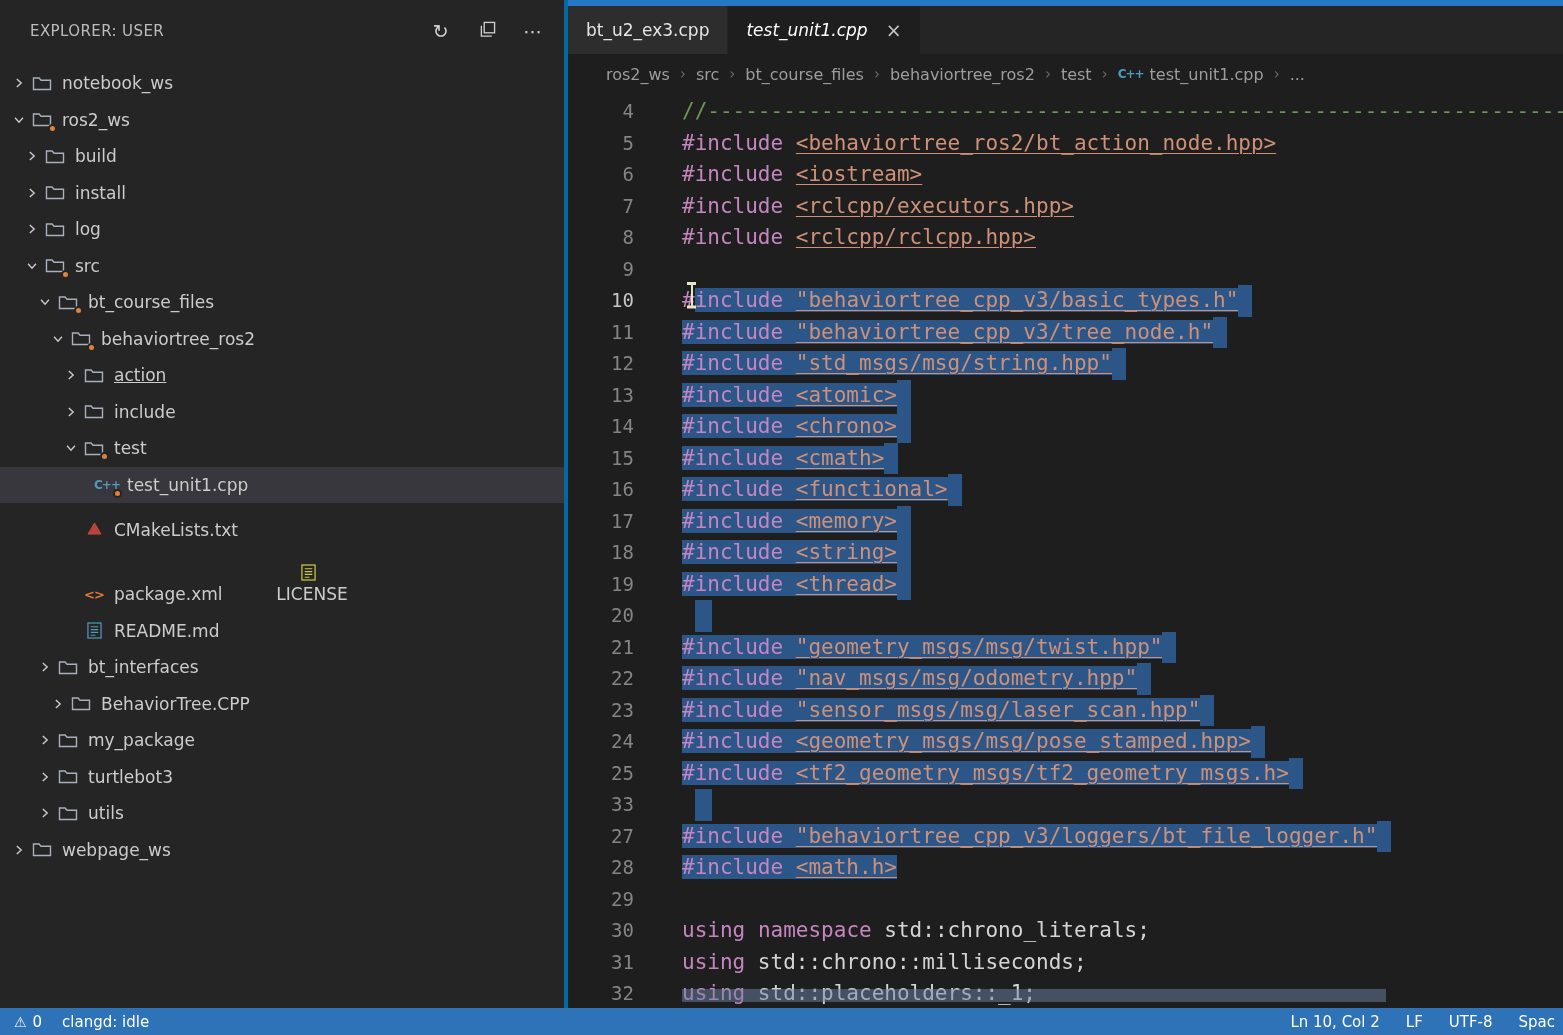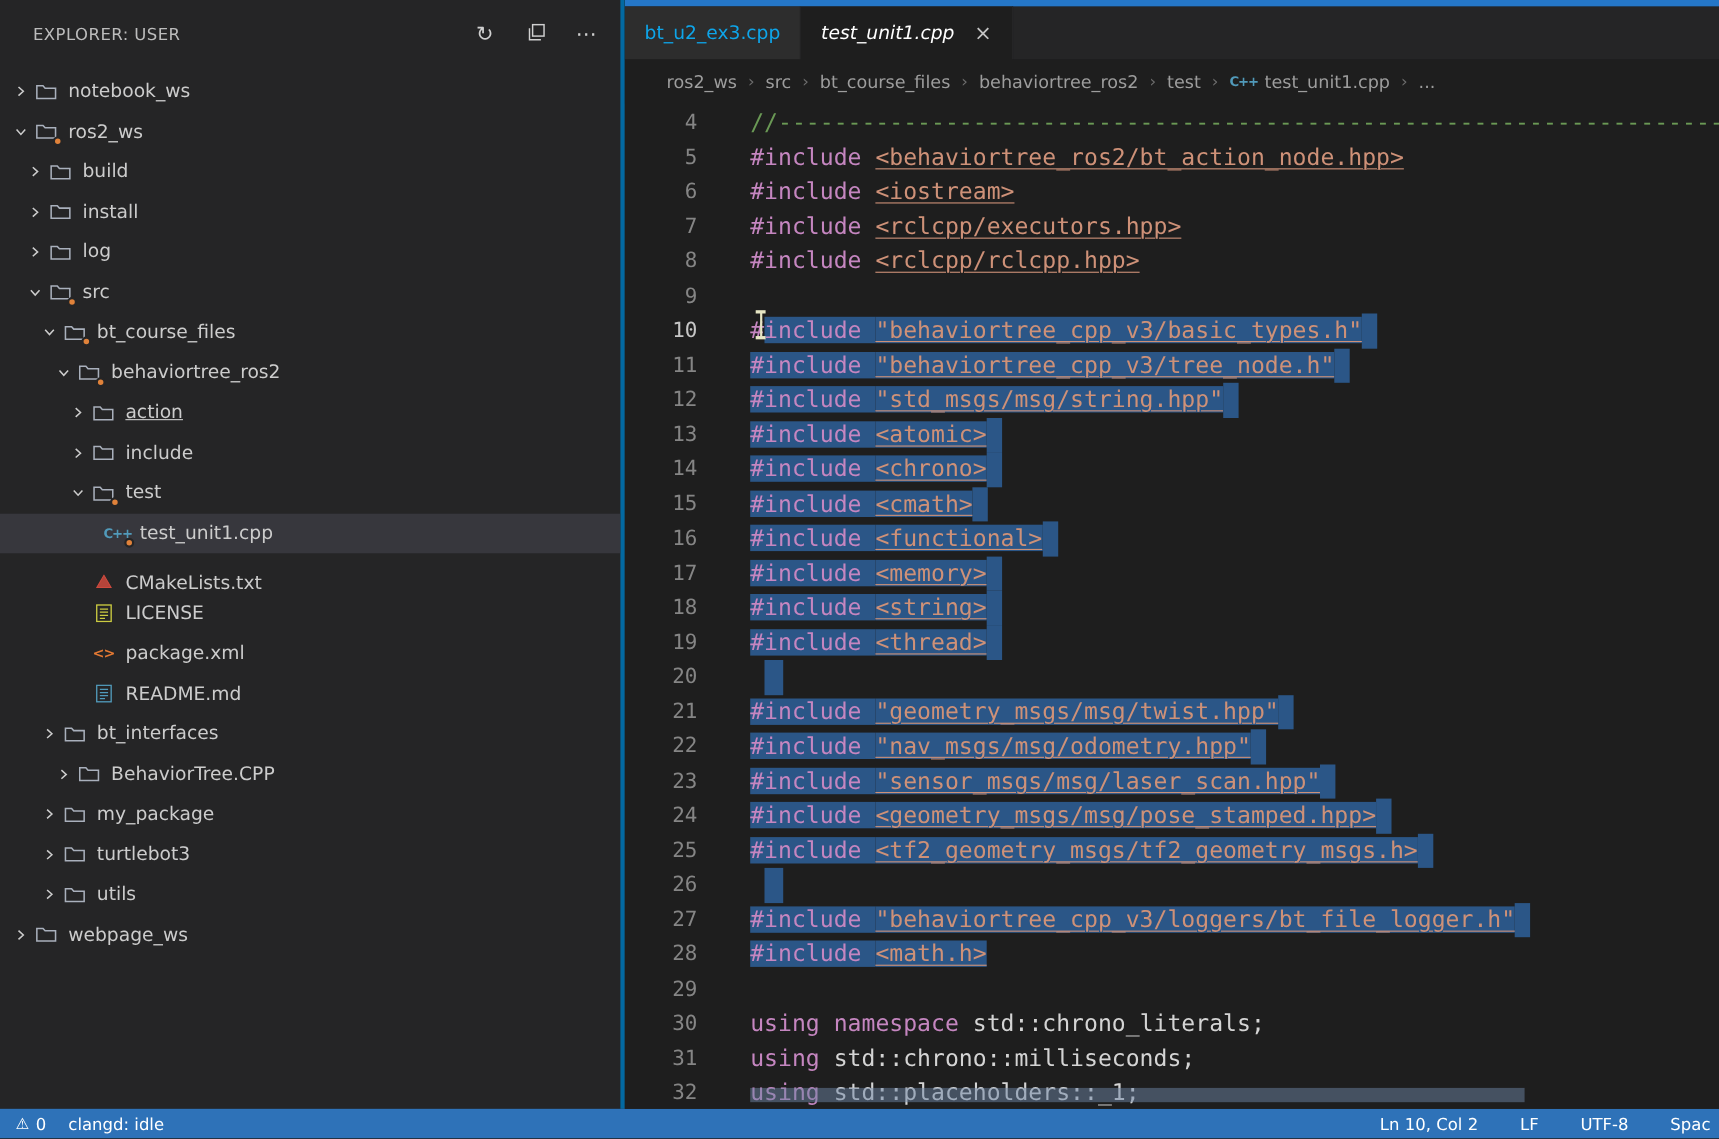--- a/index.html
+++ b/index.html
@@ -29,21 +29,21 @@
   .dot{position:absolute;right:-3px;bottom:-2px;width:9px;height:9px;border-radius:50%;
        background:var(--c-modified-dot);border:2px solid var(--c-sidebar-bg);}
   .tlabel{white-space:nowrap;}
   .cppglyph{color:#519aba;font-weight:bold;font-size:12px;letter-spacing:-1px;}
   .xmlglyph{color:#e37933;font-weight:bold;font-size:13px;letter-spacing:-1px;}
 
   
   .editor{position:relative;background:var(--c-editor-bg);overflow:hidden;display:flex;flex-direction:column;}
   .topstripe{height:6px;background:var(--c-accent-blue);flex:none;}
   .tabbar{height:48px;background:#252526;display:flex;align-items:stretch;flex:none;}
-  .tab{display:flex;align-items:center;padding:0 18px;font-size:17px;color:#0ea5e9;background:#2d2d2d;
+  .tab{display:flex;align-items:center;padding:0 18px;font-size:17px;color:#e5e5e5;background:#2d2d2d;
        border-right:1px solid #252526;gap:10px;cursor:pointer;white-space:nowrap;}
   .tab.active{background:#1e1e1e;color:#ffffff;}
   .tab.active .tab-label{font-style:italic;}
   .tab-close{font-size:19px;color:#c5c5c5;margin-left:8px;cursor:pointer;line-height:1;}
   .breadcrumb{height:40px;display:flex;align-items:center;padding-left:38px;font-size:16px;
               color:#9d9d9d;gap:10px;background:#1e1e1e;flex:none;white-space:nowrap;}
   .bc-sep{color:#6c6c6c;font-size:15px;}
   .bc-item{display:flex;align-items:center;gap:6px;cursor:pointer;}
 
   .codewrap{position:relative;flex:1;overflow:hidden;padding-top:2px;}
@@ -64,21 +64,21 @@
 
   .ibeam{position:absolute;left:118px;top:188px;width:11px;height:26px;pointer-events:none;}
   .ibeam::before{content:"";position:absolute;left:4.5px;top:2px;bottom:2px;width:2.5px;background:#e6e6c4;}
   .ibeam::after{content:"";position:absolute;left:1px;top:0;width:9px;height:2.5px;background:#e6e6c4;
                 box-shadow:0 23.5px 0 #e6e6c4;}
 
   
   .statusbar{grid-column:1/3;background:var(--c-statusbar-bg);display:flex;align-items:center;
              justify-content:space-between;color:#ffffff;font-size:15px;padding:0 8px 0 14px;overflow:hidden;}
   .st-left{display:flex;align-items:center;gap:20px;}
-  .st-right{display:flex;align-items:flex-end;gap:38px;}
+  .st-right{display:flex;align-items:flex-end;gap:26px;}
   .st-item{display:flex;align-items:center;gap:6px;cursor:pointer;white-space:nowrap;}
   .warnglyph{font-size:14px;}
 </style>
 </head>
 <body>
 
 <div class="app">
 
   <aside class="sidebar">
     <div class="sb-header">
@@ -251,21 +251,21 @@
         </div>
         <div class="tree-row" style="padding-left: 60px; align-items: flex-end;">
           <span class="chev"></span>
           <span class="ticon">
             <svg viewBox="0 0 16 14" width="15" height="13">
               <path d="M8 1 L15 13 H1 Z" fill="#cf4a3e" fill-opacity="0.85" stroke="#cf4a3e" stroke-width="1"></path>
             </svg>
           </span>
           <span class="tlabel">CMakeLists.txt</span>
         </div>
-        <div class="tree-row" style="padding-left: 60px;">
+        <div class="tree-row" style="padding-left: 60px; flex-direction: column;">
           <span class="chev"></span>
           <span class="ticon">
             <svg viewBox="0 0 16 18" width="15" height="17">
               <rect x="1" y="1" width="14" height="16" fill="none" stroke="#cbcb41" stroke-width="1.3"></rect>
               <path d="M4 5h8M4 8h8M4 11h8M4 14h5" stroke="#cbcb41" stroke-width="1.2"></path>
             </svg>
           </span>
           <span class="tlabel">LICENSE</span>
         </div>
         <div class="tree-row" style="padding-left: 60px;">
@@ -424,21 +424,21 @@
           <div class="line"><span class="ln">16</span><span class="lcontent"><span class="tok-kw seltok">#include </span><span class="tok-str seltok">&lt;functional&gt;</span><span class="nlblock"></span></span></div>
           <div class="line"><span class="ln">17</span><span class="lcontent"><span class="tok-kw seltok">#include </span><span class="tok-str seltok">&lt;memory&gt;</span><span class="nlblock"></span></span></div>
           <div class="line"><span class="ln">18</span><span class="lcontent"><span class="tok-kw seltok">#include </span><span class="tok-str seltok">&lt;string&gt;</span><span class="nlblock"></span></span></div>
           <div class="line"><span class="ln">19</span><span class="lcontent"><span class="tok-kw seltok">#include </span><span class="tok-str seltok">&lt;thread&gt;</span><span class="nlblock"></span></span></div>
           <div class="line"><span class="ln">20</span><span class="lcontent"><span class="nlblock emptyblock"></span></span></div>
           <div class="line"><span class="ln">21</span><span class="lcontent"><span class="tok-kw seltok">#include </span><span class="tok-str seltok">"geometry_msgs/msg/twist.hpp"</span><span class="nlblock"></span></span></div>
           <div class="line"><span class="ln">22</span><span class="lcontent"><span class="tok-kw seltok">#include </span><span class="tok-str seltok">"nav_msgs/msg/odometry.hpp"</span><span class="nlblock"></span></span></div>
           <div class="line"><span class="ln">23</span><span class="lcontent"><span class="tok-kw seltok">#include </span><span class="tok-str seltok">"sensor_msgs/msg/laser_scan.hpp"</span><span class="nlblock"></span></span></div>
           <div class="line"><span class="ln">24</span><span class="lcontent"><span class="tok-kw seltok">#include </span><span class="tok-str seltok">&lt;geometry_msgs/msg/pose_stamped.hpp&gt;</span><span class="nlblock"></span></span></div>
           <div class="line"><span class="ln">25</span><span class="lcontent"><span class="tok-kw seltok">#include </span><span class="tok-str seltok">&lt;tf2_geometry_msgs/tf2_geometry_msgs.h&gt;</span><span class="nlblock"></span></span></div>
-          <div class="line"><span class="ln">26</span><span class="lcontent"><span class="nlblock emptyblock"></span></span></div>
+          <div class="line"><span class="ln">33</span><span class="lcontent"><span class="nlblock emptyblock"></span></span></div>
           <div class="line"><span class="ln">27</span><span class="lcontent"><span class="tok-kw seltok">#include </span><span class="tok-str seltok">"behaviortree_cpp_v3/loggers/bt_file_logger.h"</span><span class="nlblock"></span></span></div>
           <div class="line"><span class="ln">28</span><span class="lcontent"><span class="tok-kw seltok">#include </span><span class="tok-str seltok">&lt;math.h&gt;</span></span></div>
           <div class="line"><span class="ln">29</span><span class="lcontent"></span></div>
           <div class="line"><span class="ln">30</span><span class="lcontent"><span class="tok-kw">using</span><span class="tok-pln"> </span><span class="tok-kw">namespace</span><span class="tok-pln"> std::chrono_literals;</span></span></div>
           <div class="line"><span class="ln">31</span><span class="lcontent"><span class="tok-kw">using</span><span class="tok-pln"> std::chrono::milliseconds;</span></span></div>
           <div class="line"><span class="ln">32</span><span class="lcontent"><span class="tok-kw">using</span><span class="tok-pln"> std::placeholders::_1;</span></span></div>
         </div>
       <div class="ibeam"></div>
       <div class="hscroll"></div>
     </div>

